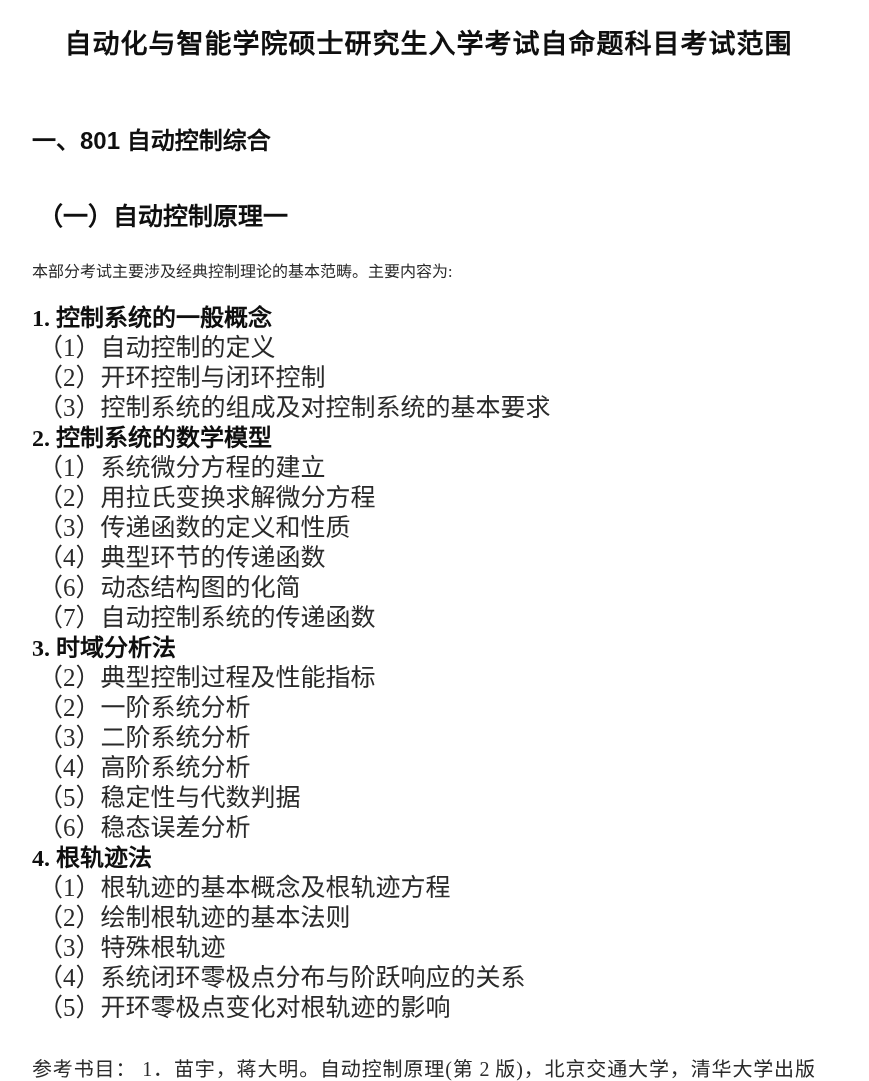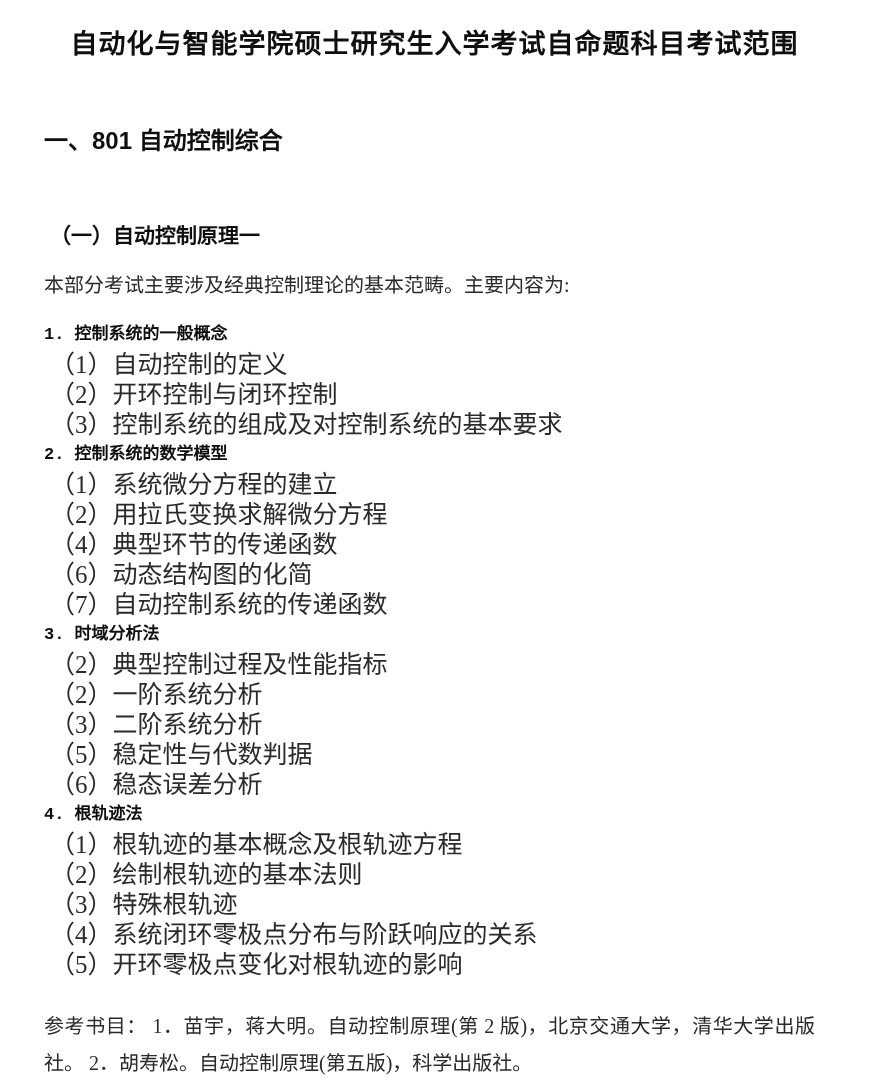--- a/index.html
+++ b/index.html
@@ -8,60 +8,60 @@
     background: #ffffff;
     color: #1e1e1e;
   }
   .page {
     position: relative;
     width: 869px;
     height: 1081px;
     background: #ffffff;
     overflow: hidden;
     box-sizing: border-box;
-    padding: 22px 54px 0 44px;
+    padding: 22px 54px 0 32px;
     font-family: "Liberation Serif", "DejaVu Serif", serif;
   }
   .doc-title {
     text-align: center;
     font-family: "Liberation Sans", "DejaVu Sans", sans-serif;
     font-weight: bold;
     font-size: 27px;
     letter-spacing: 1px;
     color: #0f0f0f;
     margin: 0 0 0 10px;
   }
   .section-heading {
     margin-top: 60px;
     font-family: "Liberation Sans", "DejaVu Sans", sans-serif;
     font-weight: bold;
     font-size: 24px;
     color: #0f0f0f;
   }
   .subsection-heading {
-    margin-top: 63px;
+    margin-top: 40px;
     padding-left: 6px;
     font-family: Liberation Sans, sans-serif;
     font-weight: bold;
-    font-size: 21px;
+    font-size: 25px;
     color: #0f0f0f;
   }
   .intro {
     margin-top: 5px;
-    font-size: 20px;
+    font-size: 16px;
     line-height: 30px;
     color: #2a2a2a;
   }
   .topics {
     margin-top: 0;
   }
   .topic-heading {
-    font-family: Liberation Mono, monospace;
+    font-family: Liberation Serif, serif;
     font-weight: bold;
-    font-size: 17px;
+    font-size: 24px;
     line-height: 30px;
     color: #0f0f0f;
   }
   .topic-item {
     padding-left: 6px;
     font-size: 25px;
     line-height: 30px;
     color: #2a2a2a;
   }
   .references {
@@ -88,29 +88,31 @@
       <div class="topic">
         <div class="topic-heading">1. 控制系统的一般概念</div>
         <div class="topic-item">（1）自动控制的定义</div>
         <div class="topic-item">（2）开环控制与闭环控制</div>
         <div class="topic-item">（3）控制系统的组成及对控制系统的基本要求</div>
       </div>
       <div class="topic">
         <div class="topic-heading">2. 控制系统的数学模型</div>
         <div class="topic-item">（1）系统微分方程的建立</div>
         <div class="topic-item">（2）用拉氏变换求解微分方程</div>
+        <div class="topic-item">（3）传递函数的定义和性质</div>
         <div class="topic-item">（4）典型环节的传递函数</div>
         <div class="topic-item">（6）动态结构图的化简</div>
         <div class="topic-item">（7）自动控制系统的传递函数</div>
       </div>
       <div class="topic">
         <div class="topic-heading">3. 时域分析法</div>
         <div class="topic-item">（2）典型控制过程及性能指标</div>
         <div class="topic-item">（2）一阶系统分析</div>
         <div class="topic-item">（3）二阶系统分析</div>
+        <div class="topic-item">（4）高阶系统分析</div>
         <div class="topic-item">（5）稳定性与代数判据</div>
         <div class="topic-item">（6）稳态误差分析</div>
       </div>
       <div class="topic">
         <div class="topic-heading">4. 根轨迹法</div>
         <div class="topic-item">（1）根轨迹的基本概念及根轨迹方程</div>
         <div class="topic-item">（2）绘制根轨迹的基本法则</div>
         <div class="topic-item">（3）特殊根轨迹</div>
         <div class="topic-item">（4）系统闭环零极点分布与阶跃响应的关系</div>
         <div class="topic-item">（5）开环零极点变化对根轨迹的影响</div>

